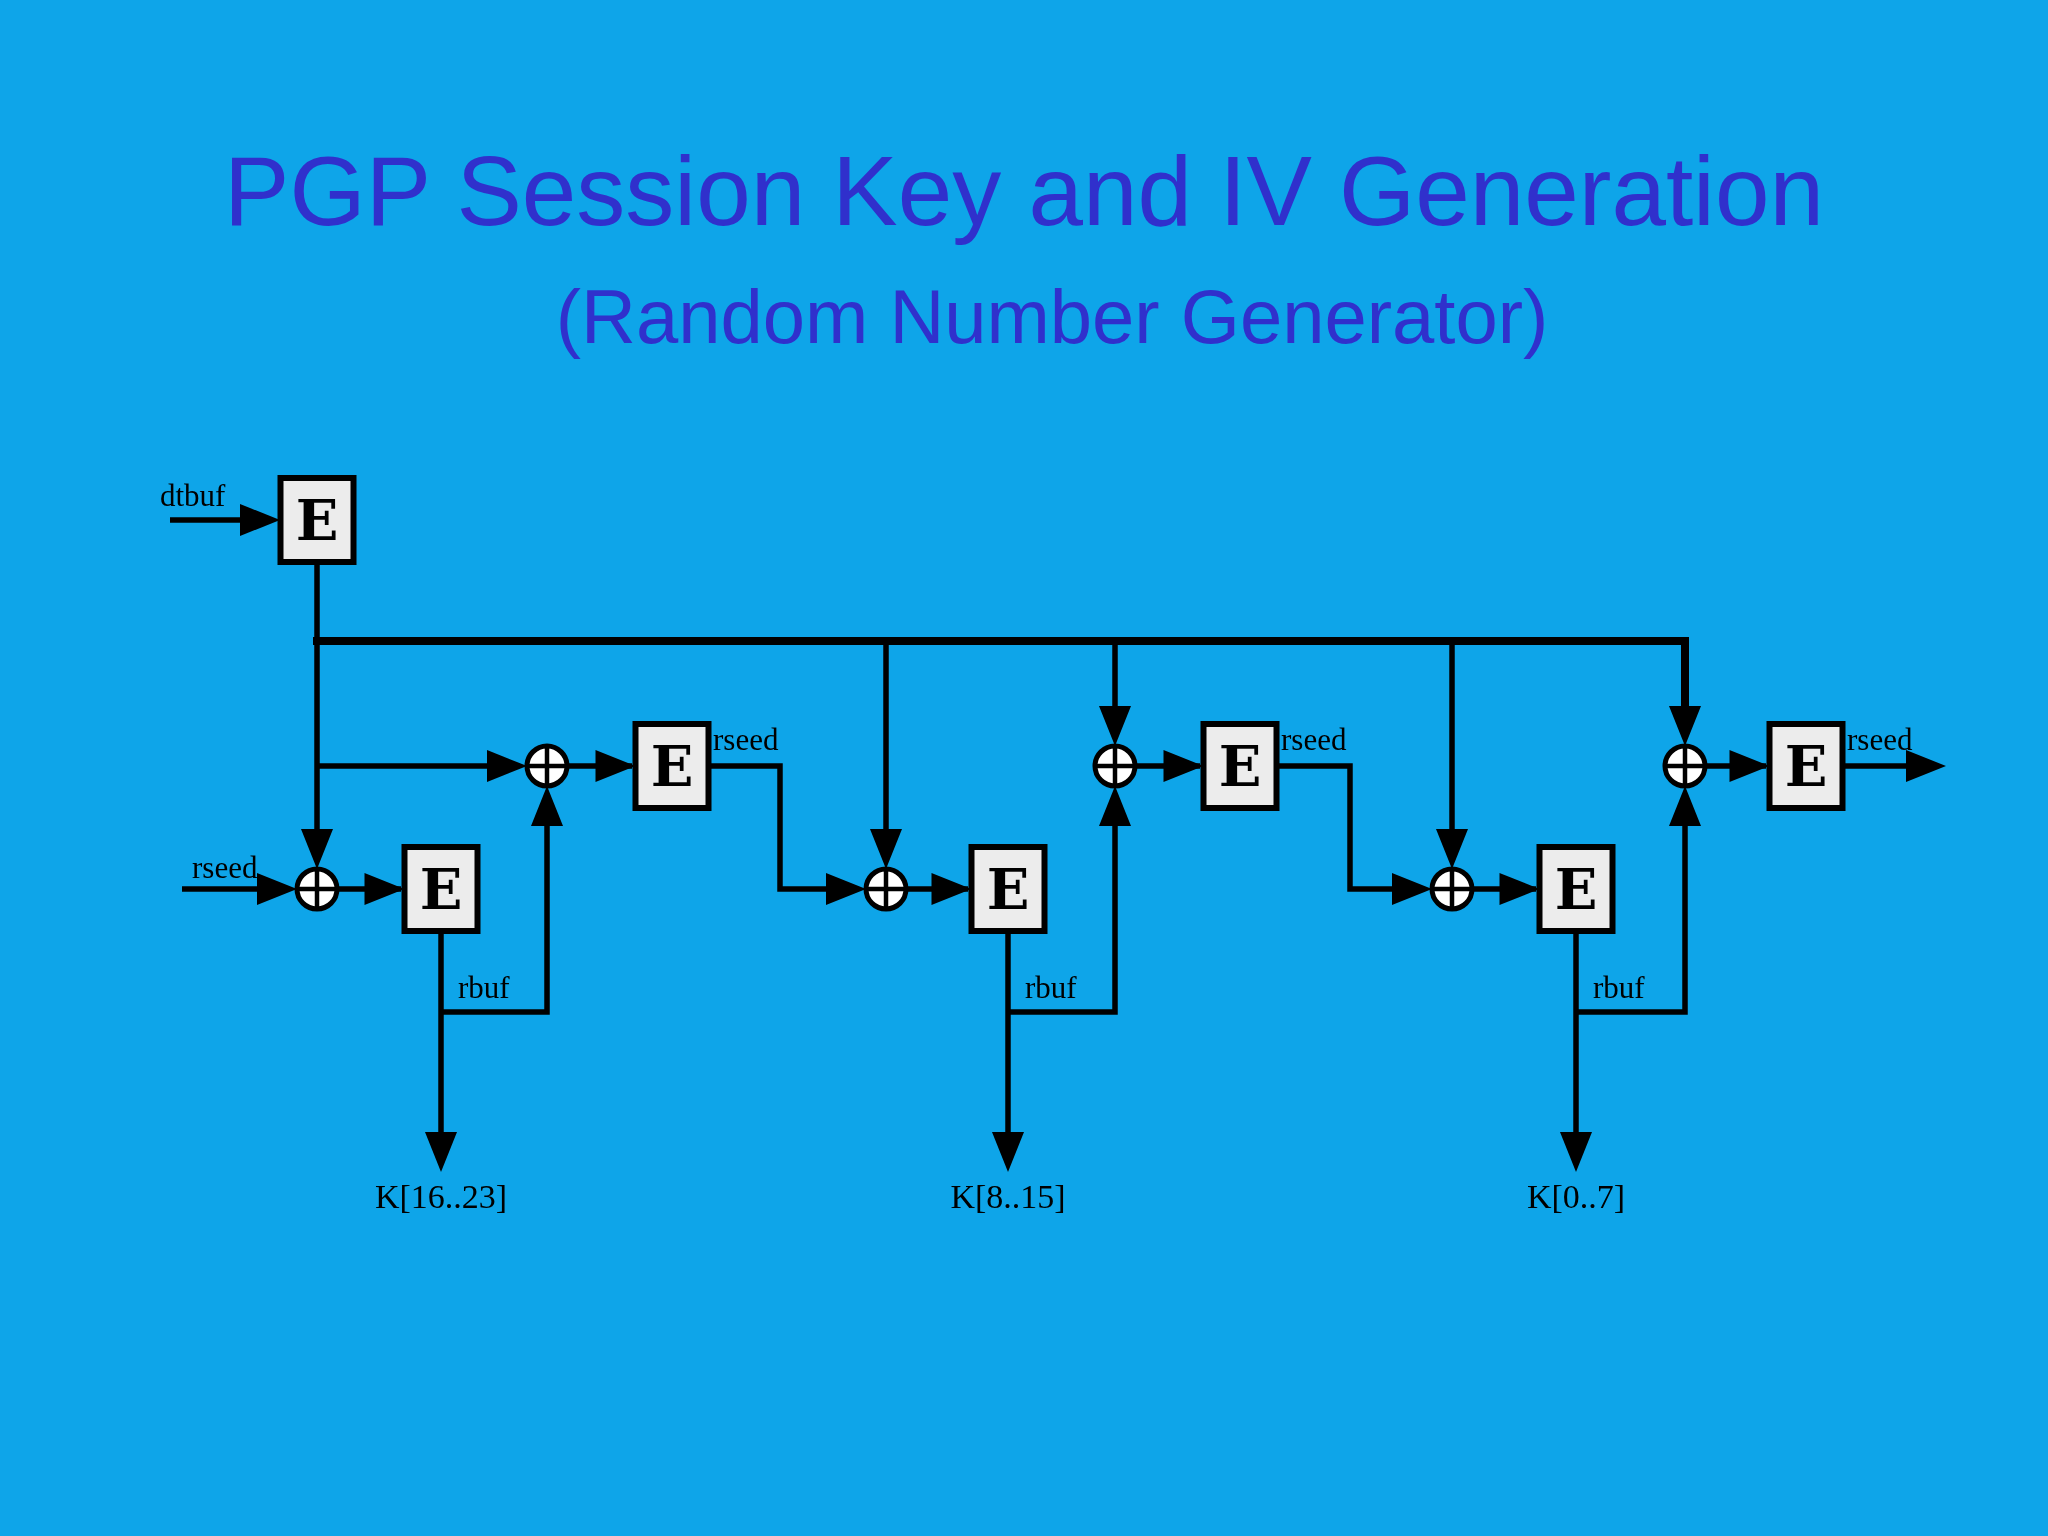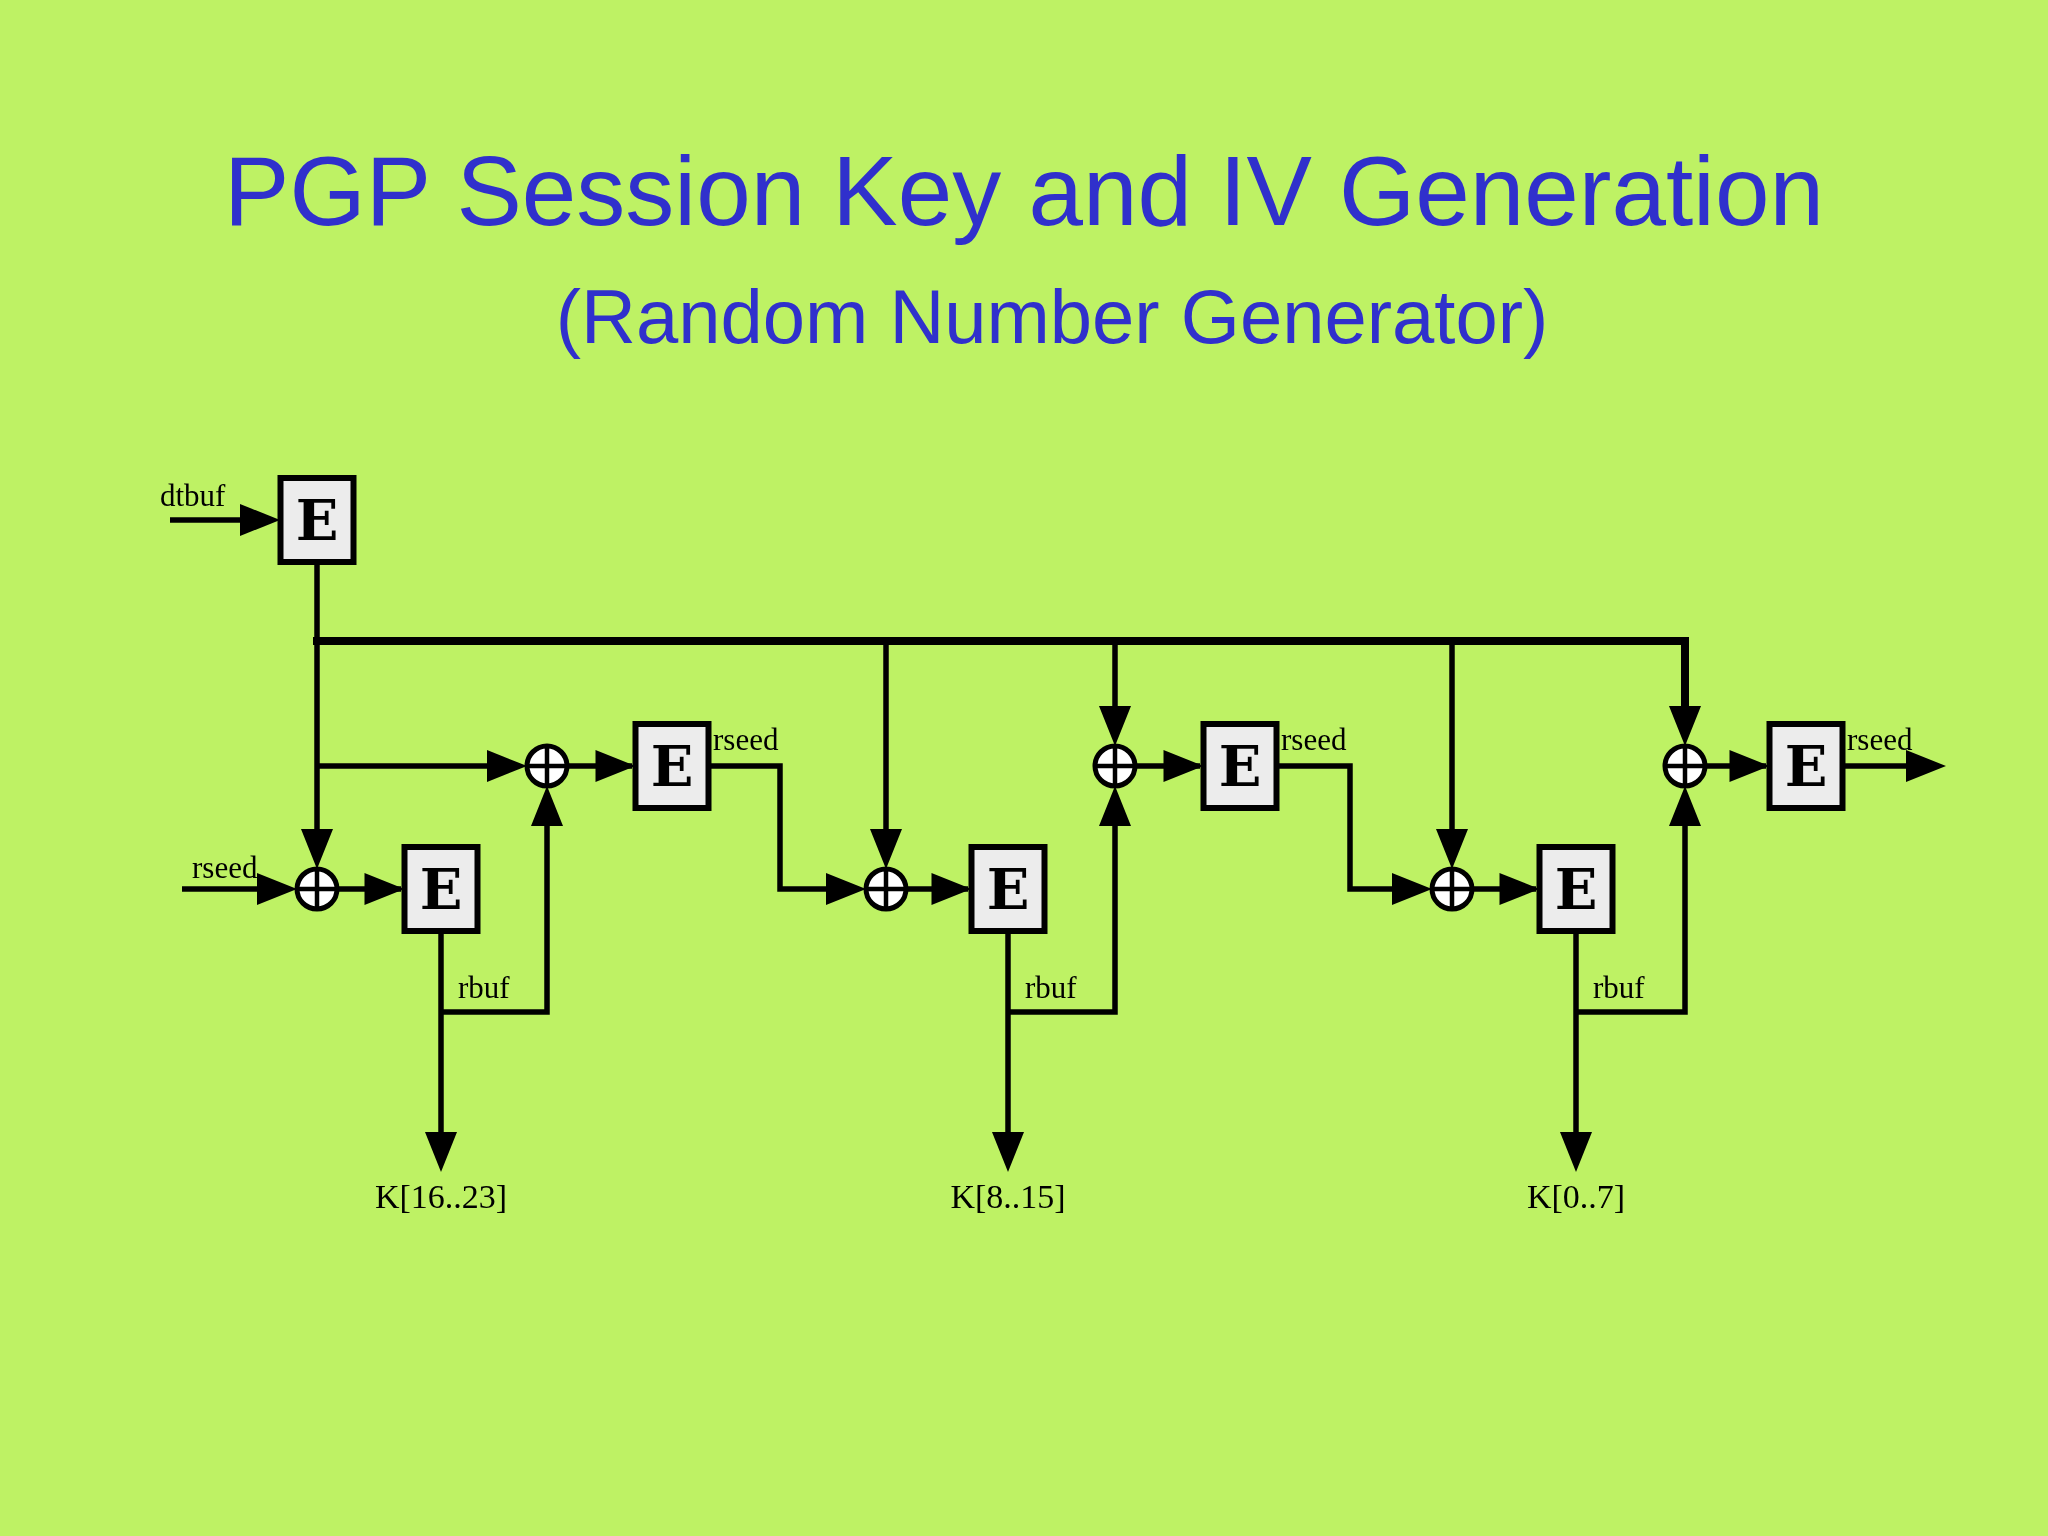--- a/index.html
+++ b/index.html
@@ -32,21 +32,21 @@
   }
   #diagram-svg { position: absolute; top: 0; left: 0; }
   #diagram-svg text { fill: #000000; }
   .lbl    { font: 31px "Liberation Serif", serif; }
   .klbl   { font: 34px "Liberation Serif", serif; }
   .eletter{ font: bold 56px "DejaVu Serif", serif; }
 </style>
 </head>
 <body>
 
-<div id="slide" style="background: #bef264;">
+<div id="slide" style="background: #0ea5e9;">
   <div id="page-title" style="color: rgb(48, 48, 204);">PGP Session Key and IV Generation</div>
   <div id="page-subtitle" style="color: rgb(48, 48, 204);">(Random Number Generator)</div>
   <svg id="diagram-svg" width="2048" height="1536" viewBox="0 0 2048 1536">
       <line x1="170" y1="520" x2="245" y2="520" stroke="#000000" stroke-width="5.5"></line>
       <polygon points="280,520 240,504 240,536" fill="#000000"></polygon>
       <text x="160" y="506" text-anchor="start" class="lbl">dtbuf</text>
       <rect x="280.5" y="478" width="73" height="84" fill="#ececec" stroke="#000000" stroke-width="6"></rect>
       <text x="317" y="540" text-anchor="middle" class="eletter">E</text>
       <line x1="317" y1="562" x2="317" y2="835" stroke="#000000" stroke-width="5.5"></line>
       <polygon points="317,869 301,829 333,829" fill="#000000"></polygon>

